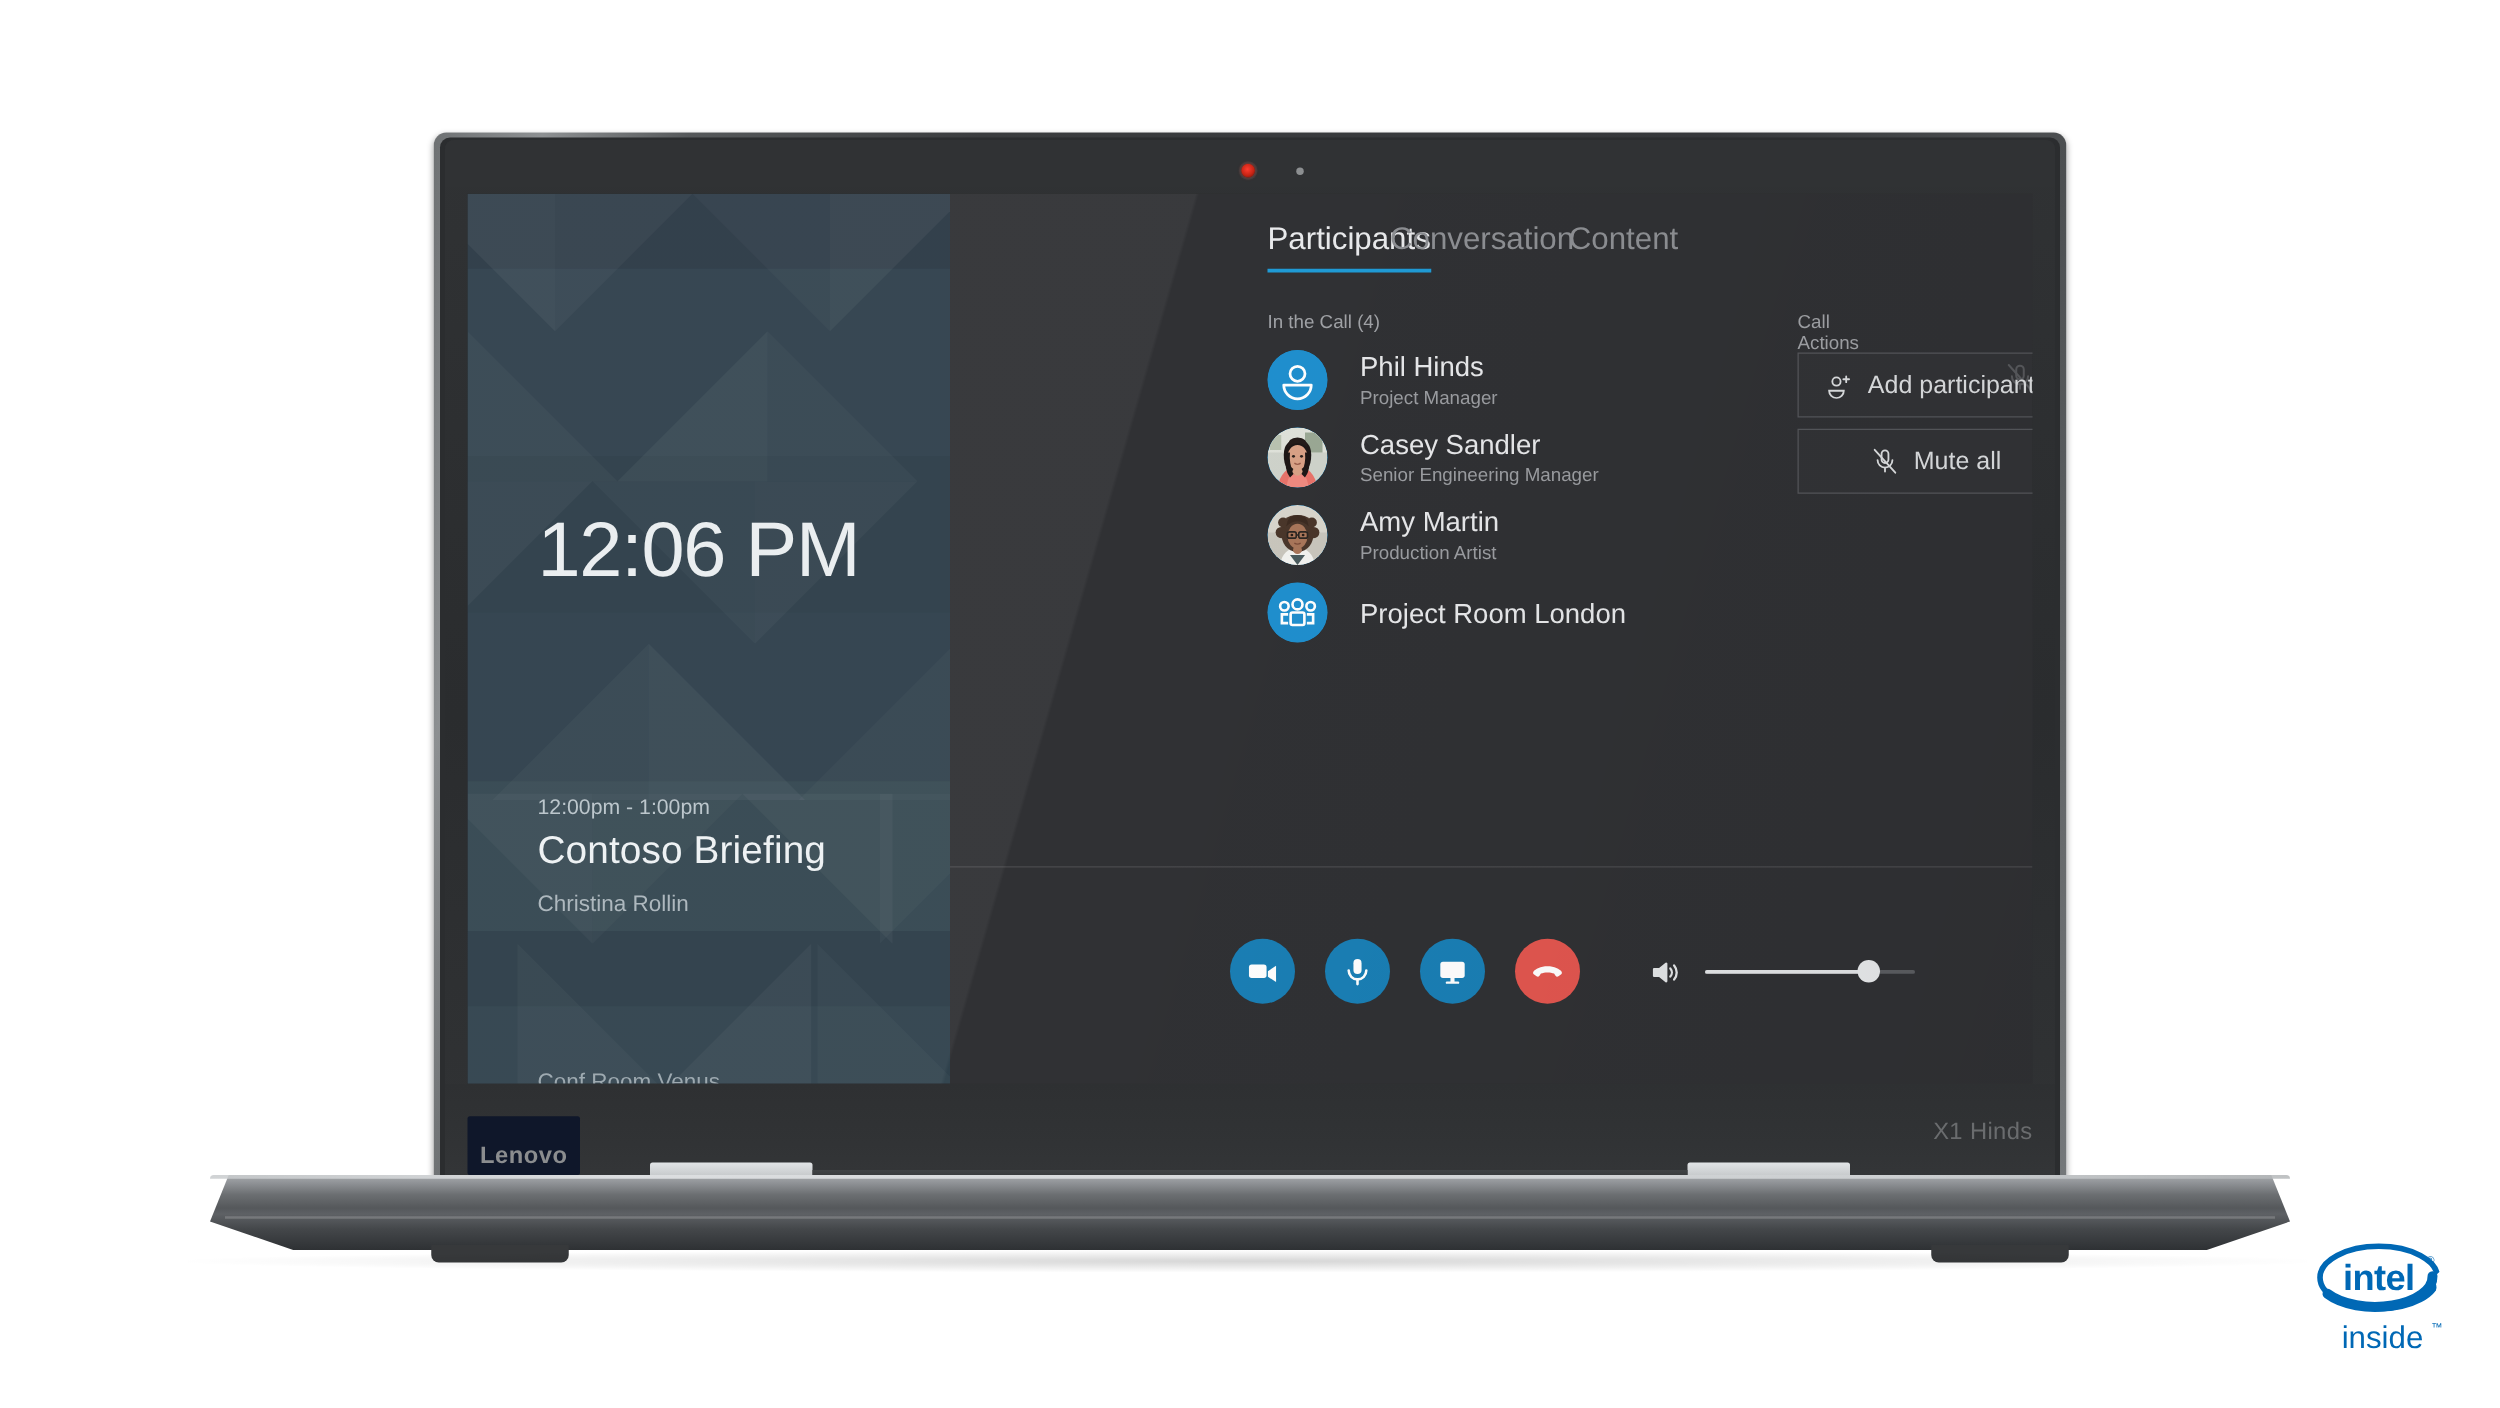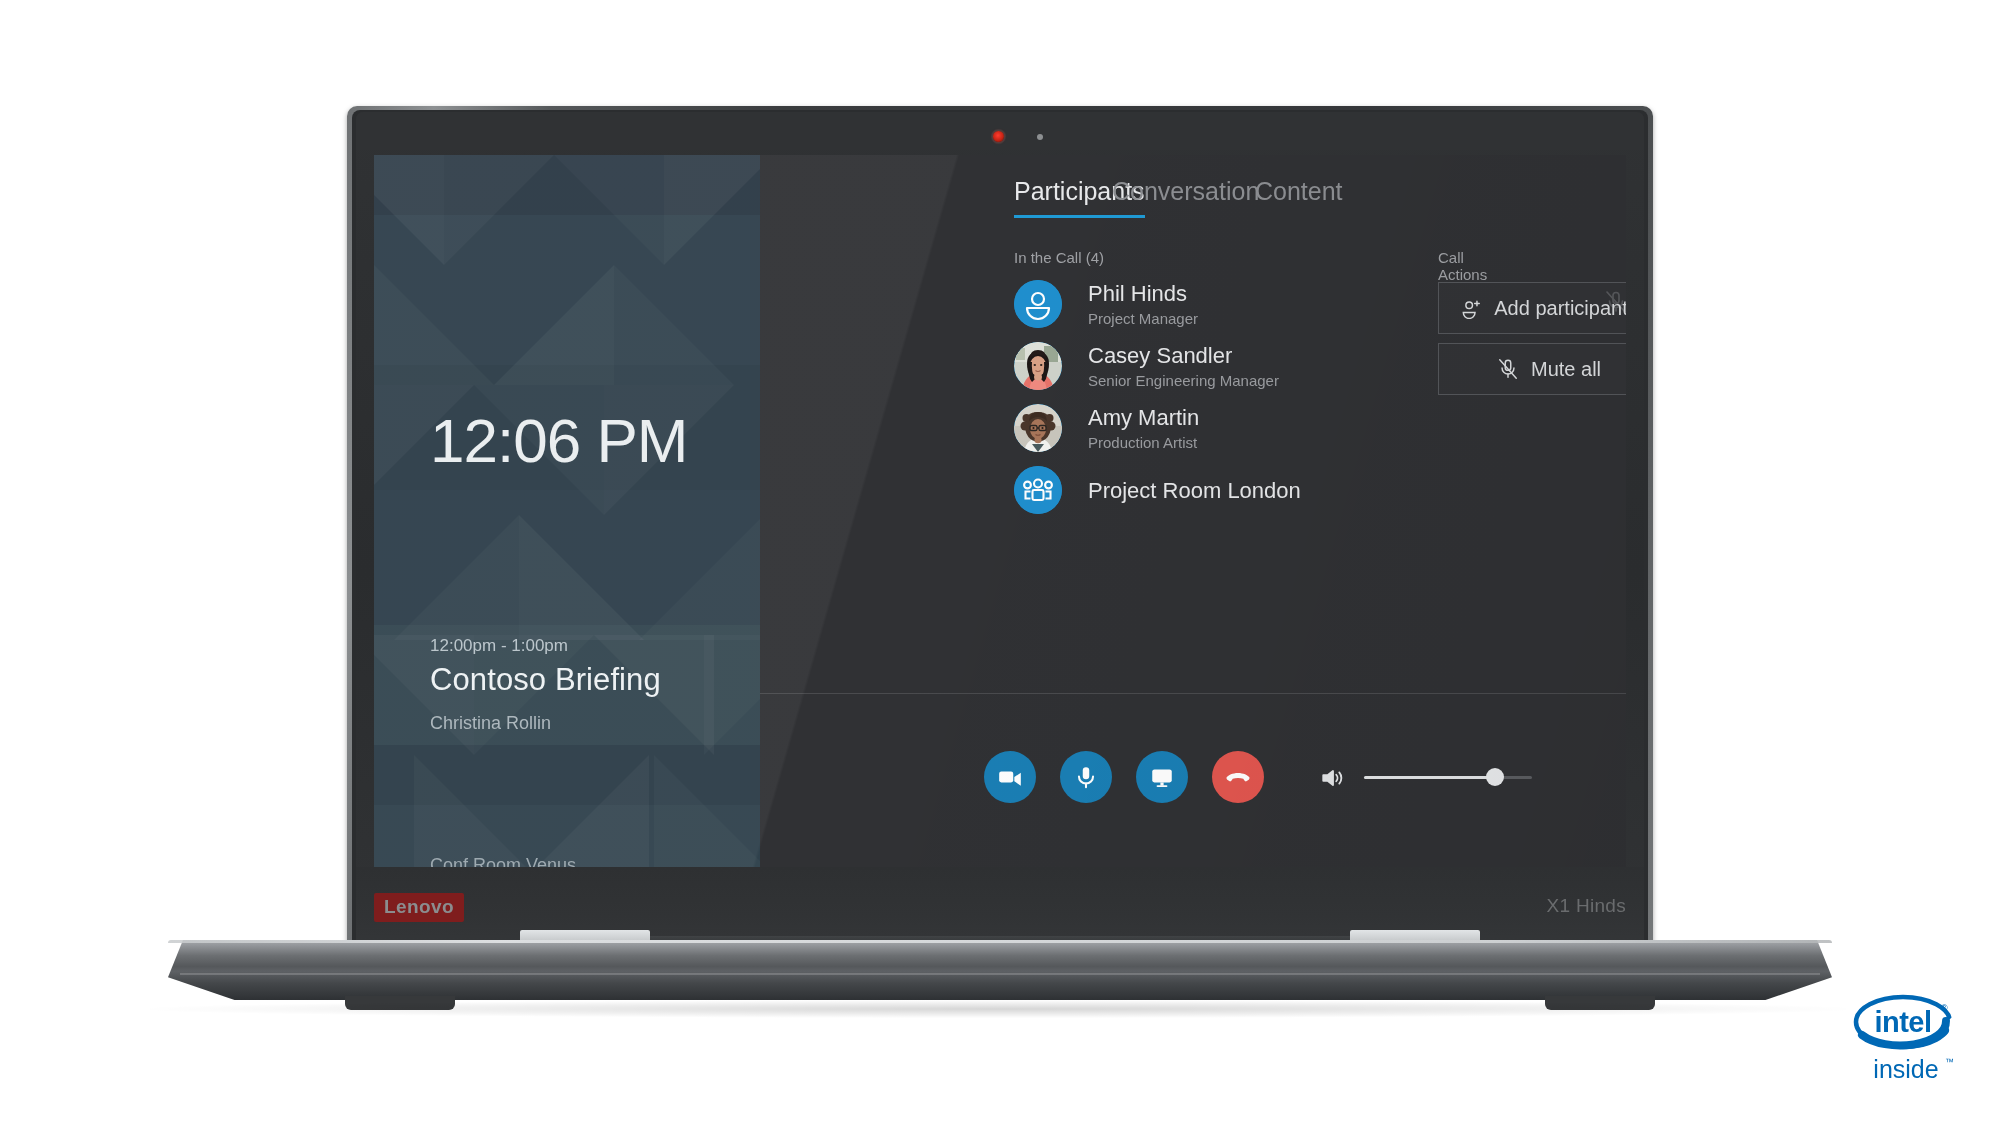--- a/index.html
+++ b/index.html
@@ -54,23 +54,23 @@
     pointer-events:none;z-index:60;
   }
 
   .bezel-bottom{
     position:absolute;left:356px;top:867px;width:1288px;height:81px;
     background:linear-gradient(180deg,#2e3032 0%,#313335 60%,#343638 100%);
     border-radius:0 0 2px 2px;
   }
   .lenovo{
     position:absolute;left:374px;top:893px;
-    background:#7f1d1d;color:#8b8d8f;
+    background:#0f172a;color:#8b8d8f;
     font-size:19px;font-weight:bold;letter-spacing:.4px;
-    padding:3px 10px 4px 10px;border-radius:2px;
+    padding:21px 10px 4px 10px;border-radius:2px;
   }
   .model{
     position:absolute;right:374px;top:895px;
     color:#6a6c6e;font-size:19px;letter-spacing:.3px;
   }
 
   
   .base{
     position:absolute;left:168px;top:940px;width:1664px;height:60px;
     background:linear-gradient(180deg,#a8abad 0%,#93969a 9%,#6c6f72 26%,#55585b 44%,#5e6165 52%,#44474a 72%,#2e3134 100%);

